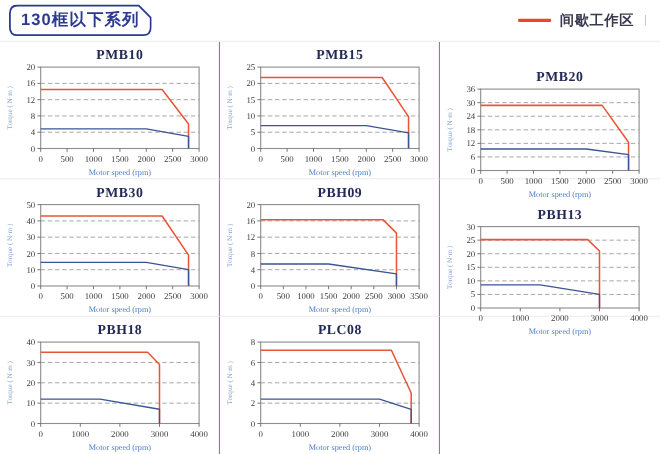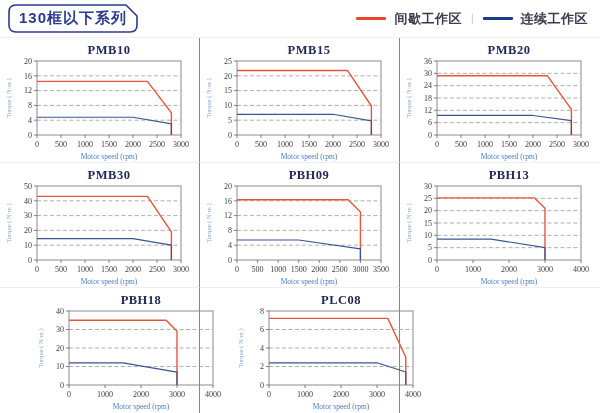--- a/index.html
+++ b/index.html
@@ -16,22 +16,22 @@
   }
   .legend{position:absolute;right:12px;top:0;height:37px;display:flex;align-items:center;gap:9px;}
   .lg-item{display:flex;align-items:center;gap:8px;}
   .swatch{display:inline-block;width:30px;height:3px;border-radius:1px;}
   .lg-label{font-size:13px;font-weight:bold;color:#3a3a4e;letter-spacing:0.5px;}
   .lg-sep{color:#c0c0c8;font-size:10px;}
 
   
   .grid{display:grid;grid-template-columns:repeat(3,200px);grid-auto-rows:125px;}
   .cell{border-right:1px solid #d946ef;border-bottom:1px solid #ededf2;box-sizing:border-box;}
-  .cell:nth-child(3n){border-right:none;}
-  .cell:nth-child(n+7){border-bottom:none;padding-left:32px;}
+  .cell:nth-child(3n){border-right:none;margin-top:20px;}
+  .cell:nth-child(n+7){border-bottom:none;}
 
   
   .ct{font:bold 12.5px "Liberation Serif",serif;fill:#232a56;letter-spacing:0.5px;}
   .tl{font:8px "Liberation Serif",serif;fill:#3c3c3c;}
   .xl{font:7.5px "Liberation Serif",serif;fill:#4a7cc2;}
   .yl{font:6.5px "Liberation Serif",serif;fill:#8aa6cf;}
   .grid-line{stroke:#9b9b9b;stroke-width:0.8;stroke-dasharray:4 2.5;}
   .frame{fill:none;stroke:#8c8c8c;stroke-width:1;}
   .tick{stroke:#666;stroke-width:0.8;}
 </style>
@@ -45,24 +45,20 @@
     </svg>
     <span class="txt">130框以下系列</span>
   </div>
 
   <div class="legend">
     <span class="lg-item">
       <span class="swatch" style="background: rgb(232, 71, 43);"></span>
       <span class="lg-label">间歇工作区</span>
     </span>
     <span class="lg-sep">|</span>
-    <span class="lg-item">
-      <span class="swatch" style="background: rgb(30, 58, 140);"></span>
-      <span class="lg-label">连续工作区</span>
-    </span>
   </div>
 </div>
 
 <div class="grid" id="grid">
     <div class="cell"><svg viewBox="0 0 200 125" width="200" height="125">
         <text x="109" y="16" text-anchor="middle" class="ct">PMB10</text>
         <line x1="37" x2="181" y1="82.2" y2="82.2" class="grid-line"></line>
         <line x1="37" x2="181" y1="67.4" y2="67.4" class="grid-line"></line>
         <line x1="37" x2="181" y1="52.6" y2="52.6" class="grid-line"></line>
         <line x1="37" x2="181" y1="37.8" y2="37.8" class="grid-line"></line>

